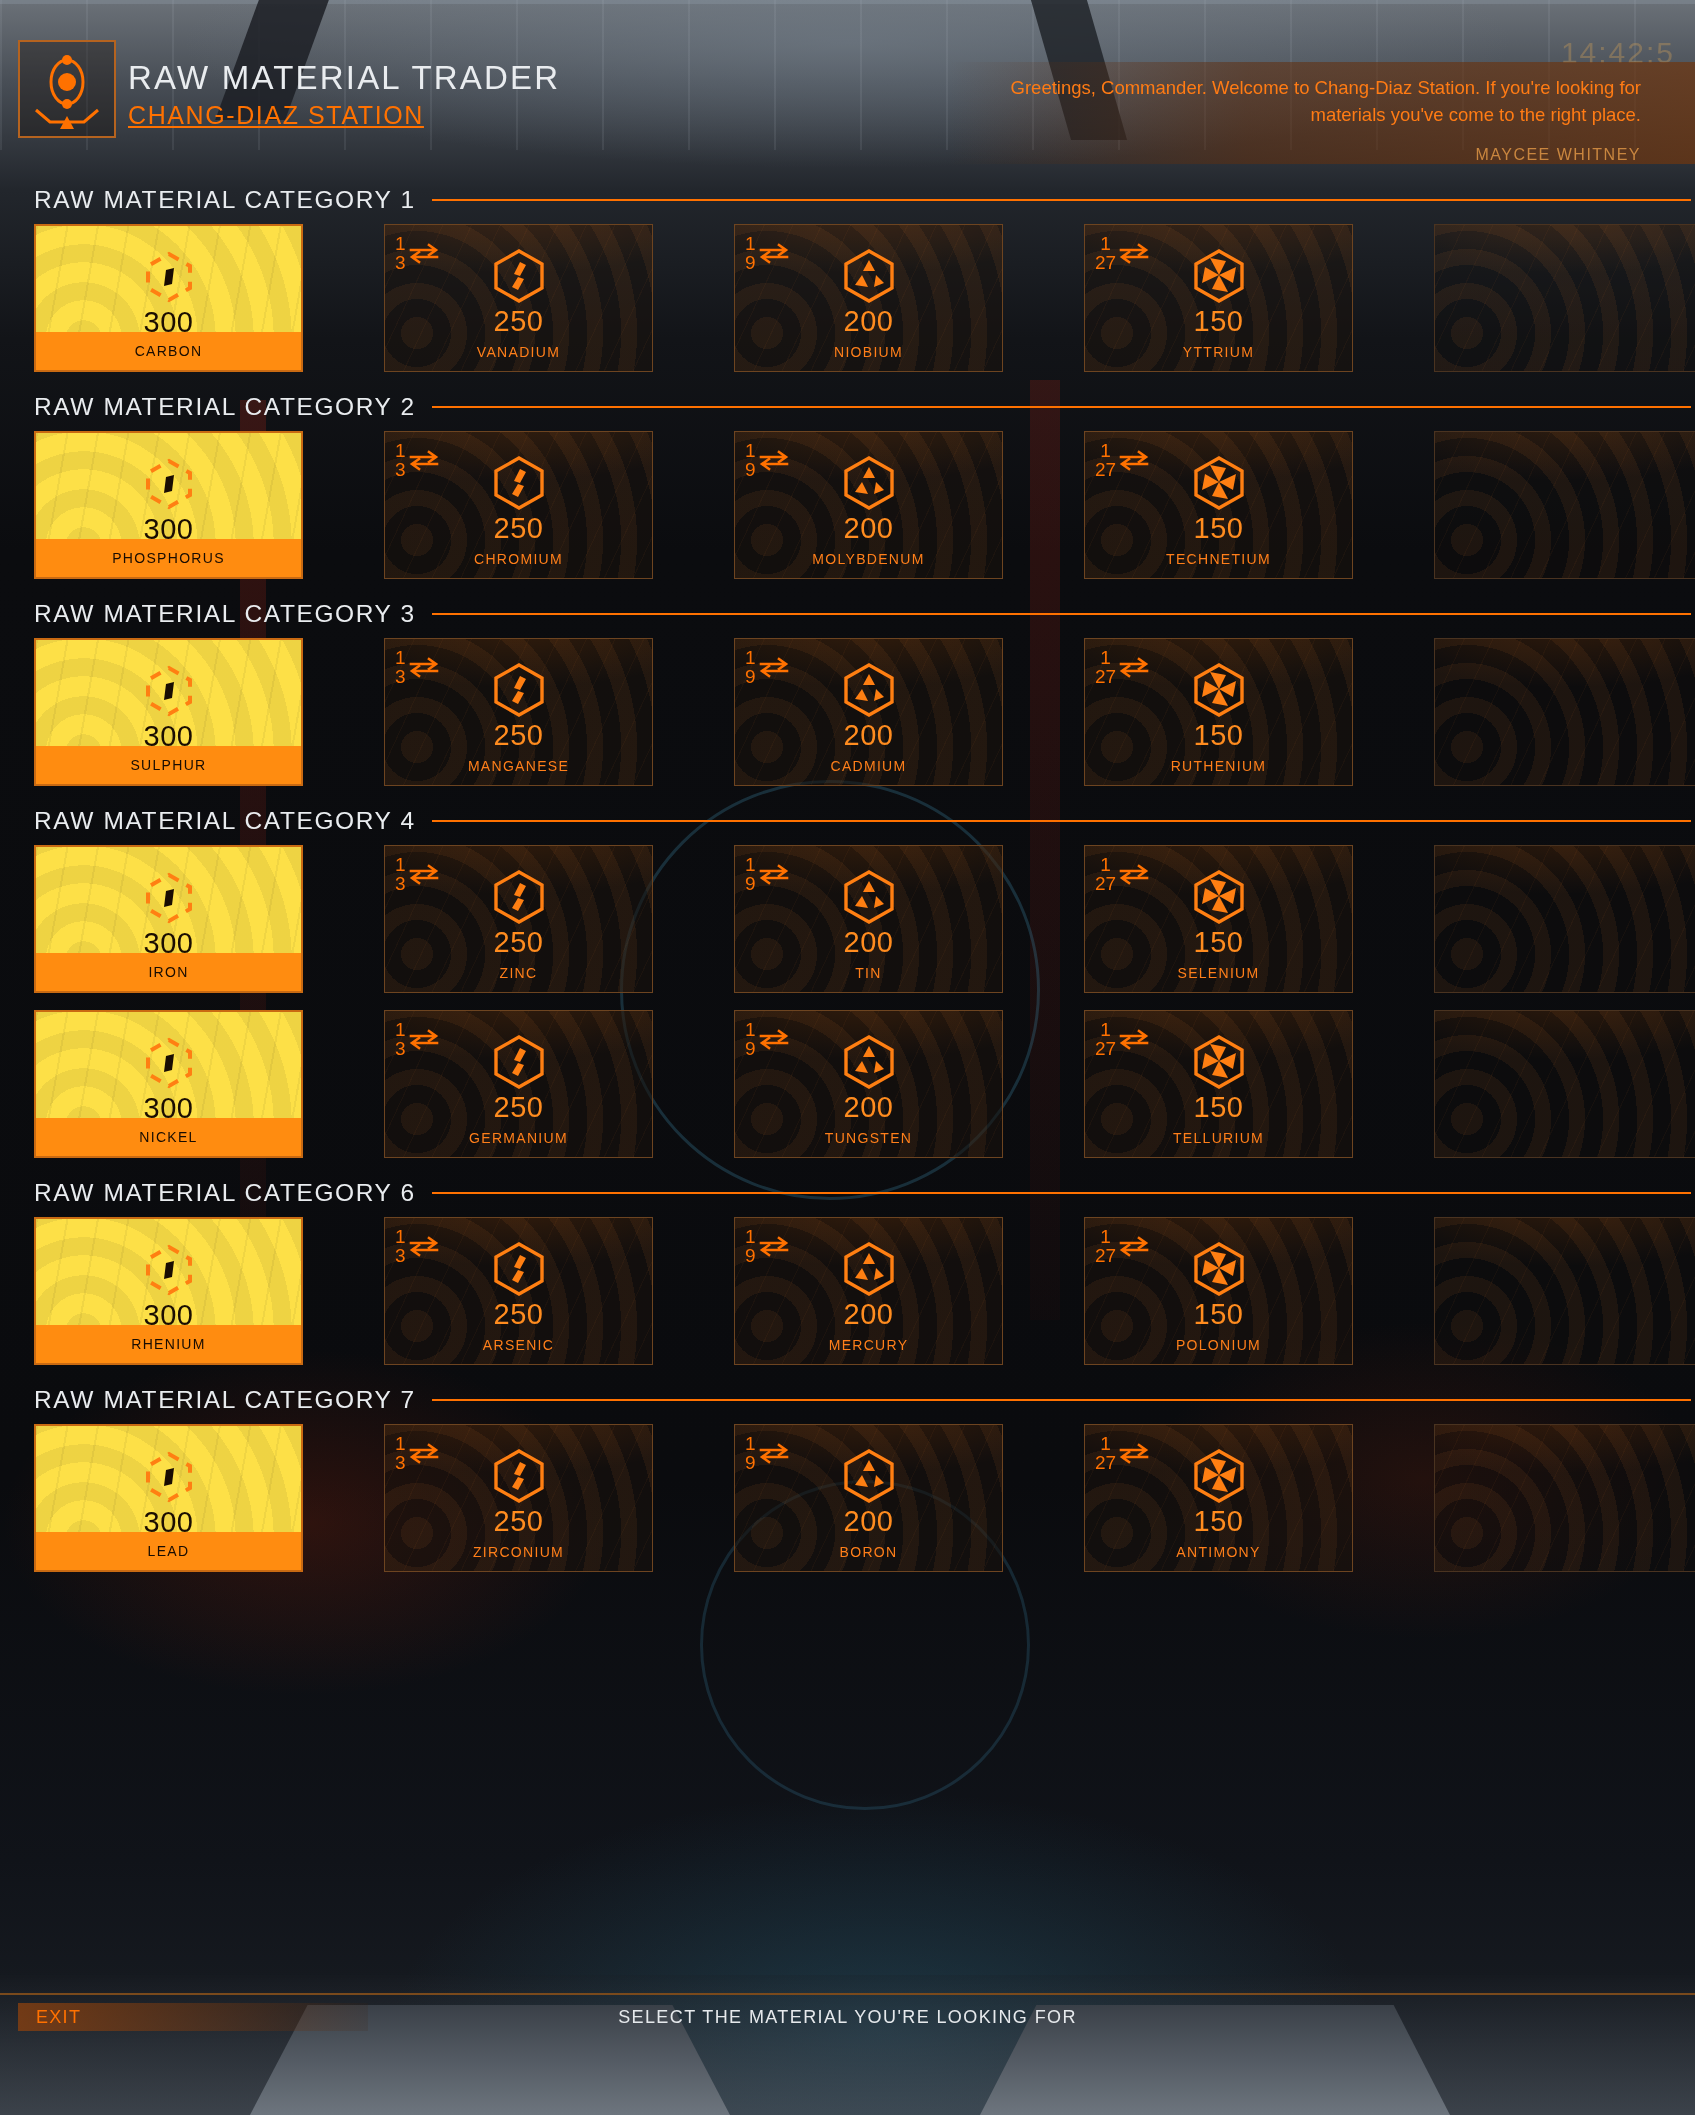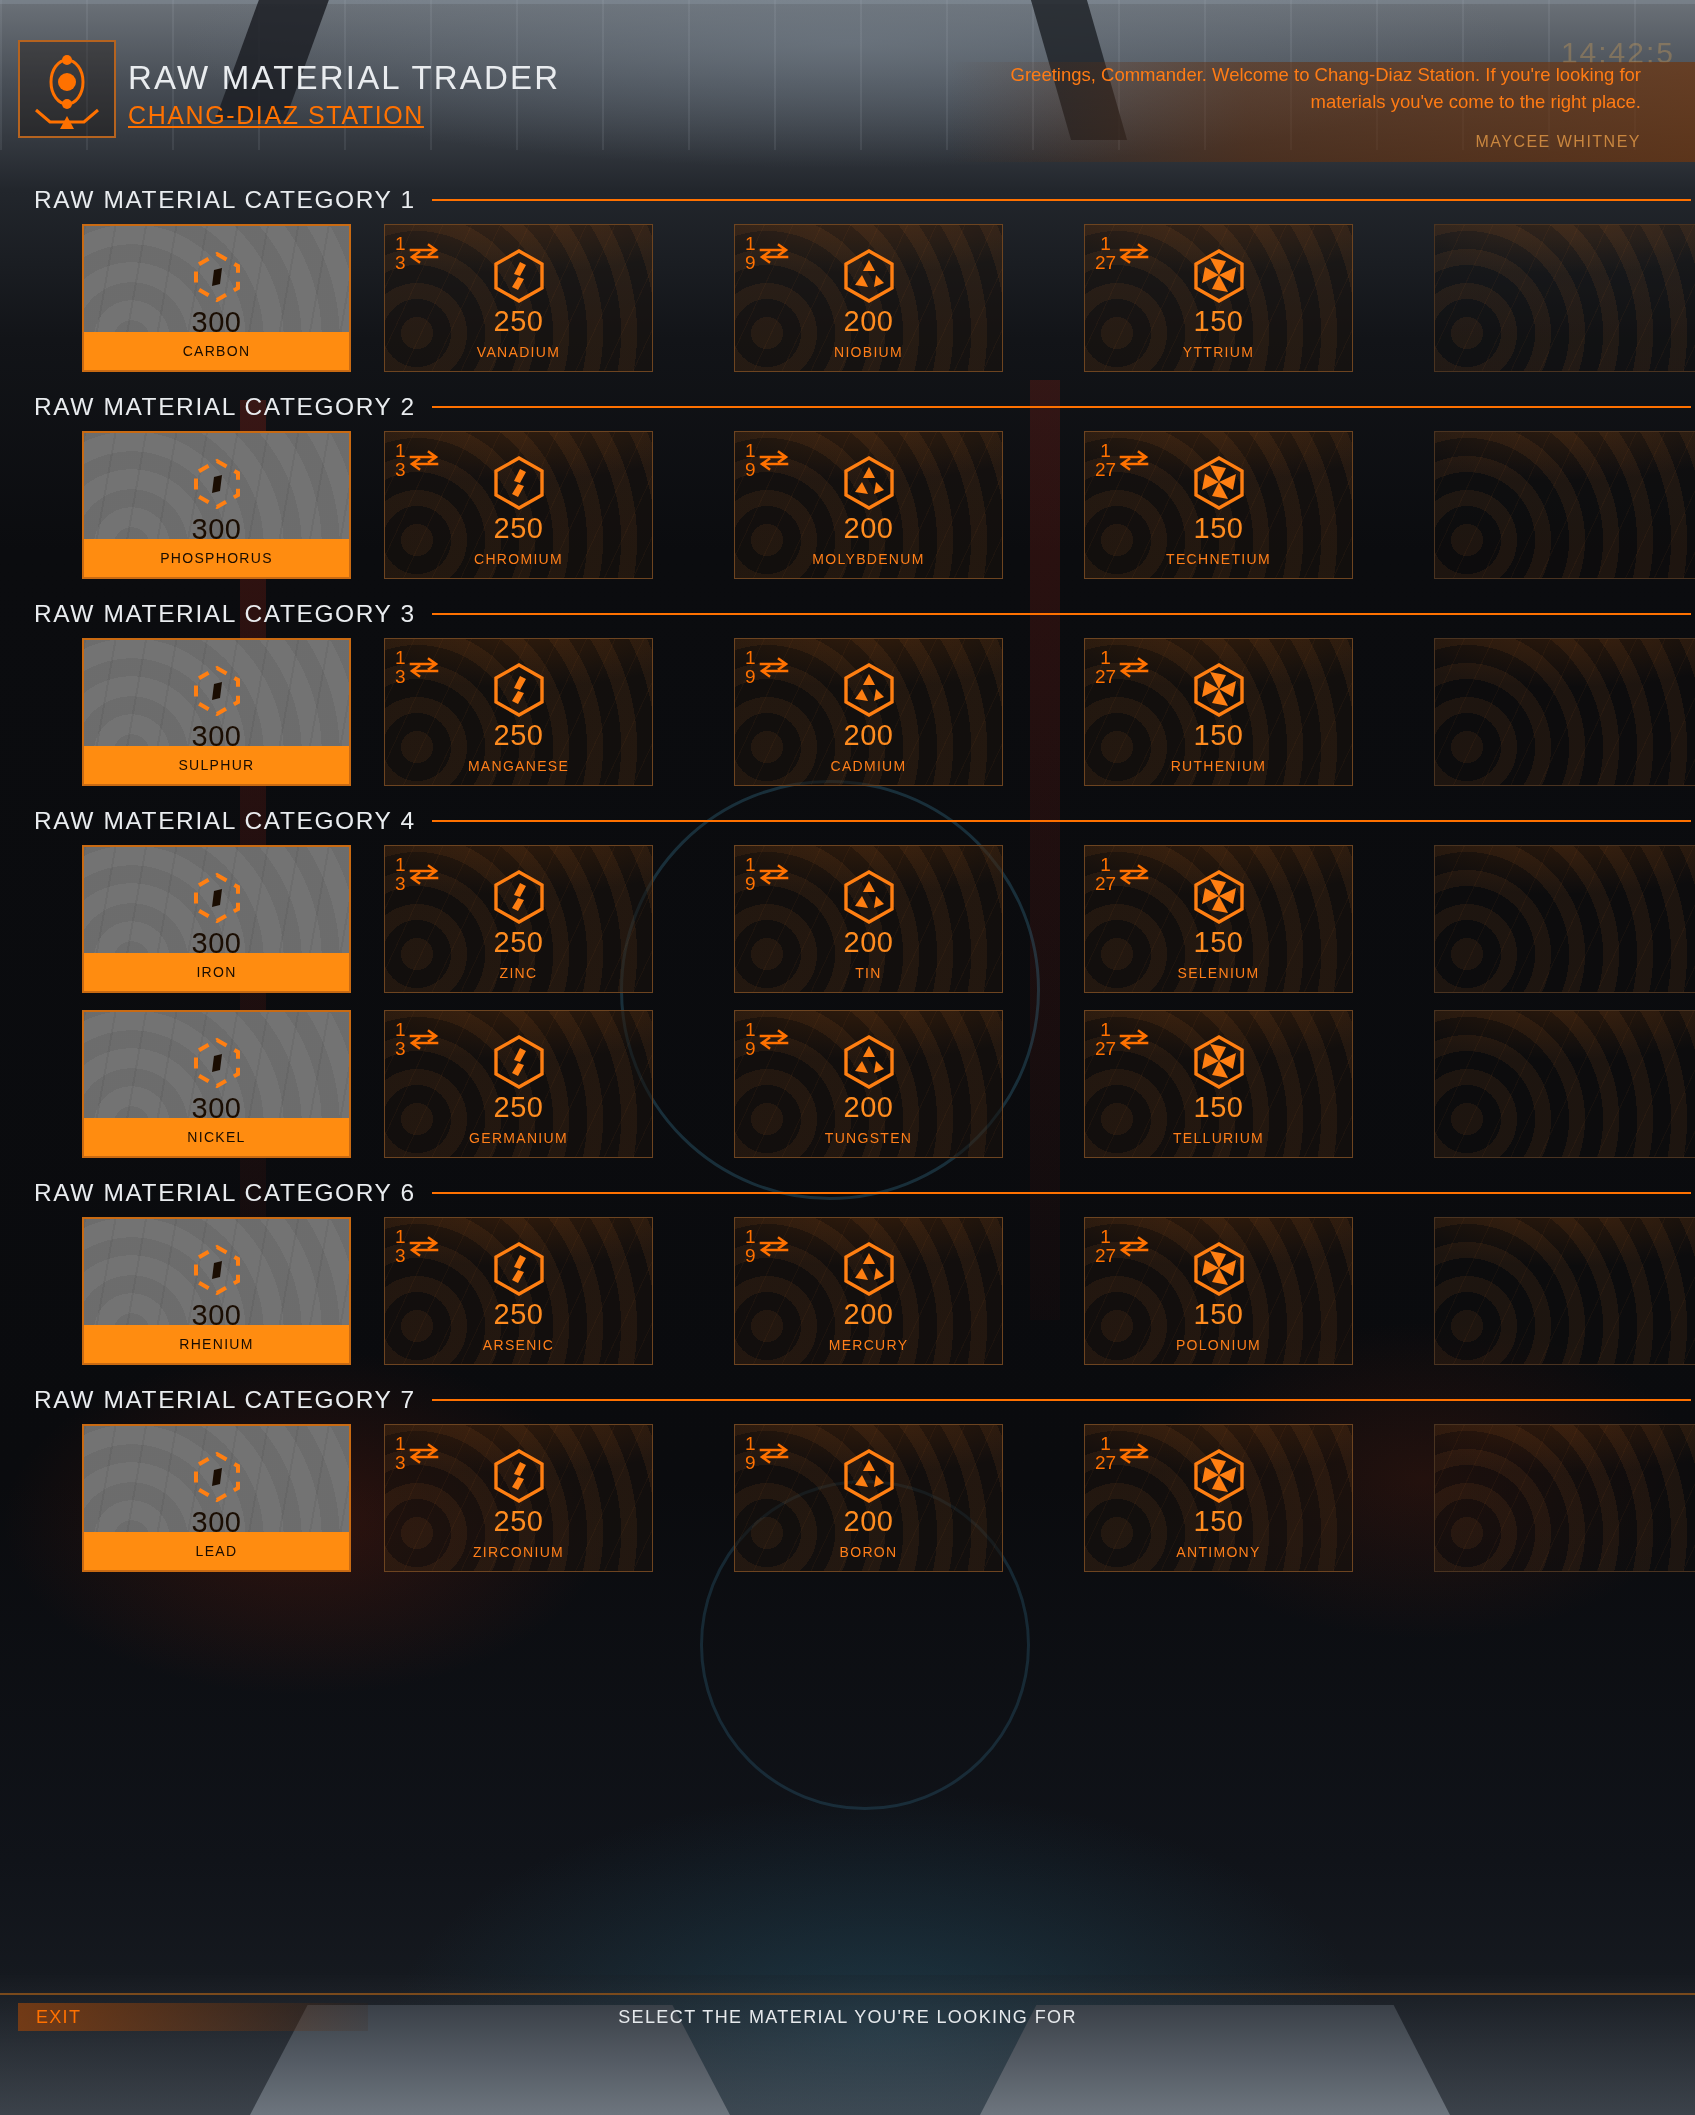--- a/index.html
+++ b/index.html
@@ -63,21 +63,21 @@
   .title-wrap { position:absolute; left:128px; top:60px; }
   .title-main {
     font-size:33px; letter-spacing:2.2px; color:#e9ecef; font-weight:400;
     line-height:1.12; font-family:"Liberation Sans", sans-serif;
   }
   .title-sub {
     font-size:25px; letter-spacing:1.6px; color:#ff7100; margin-top:4px;text-decoration:underline;
   }
   .greet-box {
     position:absolute; right:0; top:62px; width:746px; min-height:100px;
-    padding:0 54px 0 20px; text-align:right;
+    padding:13px 54px 0 20px; text-align:right;
     background:linear-gradient(90deg, rgba(70,32,10,0) 0%, rgba(96,46,14,.55) 40%, rgba(110,54,16,.72) 100%);
   }
   .greet-text { font-size:18.5px; line-height:1.45; color:#ff7b14; }
   .greet-name {
     font-size:16px; letter-spacing:1.5px; color:#c9863f; margin-top:17px;
   }
 
   
   #rows { position:absolute; left:16px; top:182px; width:100%; }
   .cat-row { margin-bottom:17px; }
@@ -100,22 +100,21 @@
   }
   .card .tex {
     position:absolute; inset:0;
     background:
       radial-gradient(ellipse 300px 90px at 50% -10%, rgba(255,113,0,.14), transparent 70%),
       repeating-linear-gradient(115deg, rgba(255,130,40,.045) 0 1px, transparent 1px 26px),
       repeating-radial-gradient(circle at 12% 74%, rgba(255,140,50,.07) 0 16px, transparent 16px 34px);
   }
   .card.sel {
     border:2px solid #c96a12;
-    background:#737373;
-    margin-left:48px;
+    background:#fde047;
   }
   .card.sel .tex {
     background:
       repeating-linear-gradient(100deg, rgba(0,0,0,.05) 0 2px, transparent 2px 30px),
       repeating-radial-gradient(circle at 18% 78%, rgba(0,0,0,.06) 0 18px, transparent 18px 38px);
   }
   .card.empty { background:rgba(18,14,12,.34); border:1px solid #4a3320; }
 
   .ratio {
     position:absolute; left:10px; top:9px;

